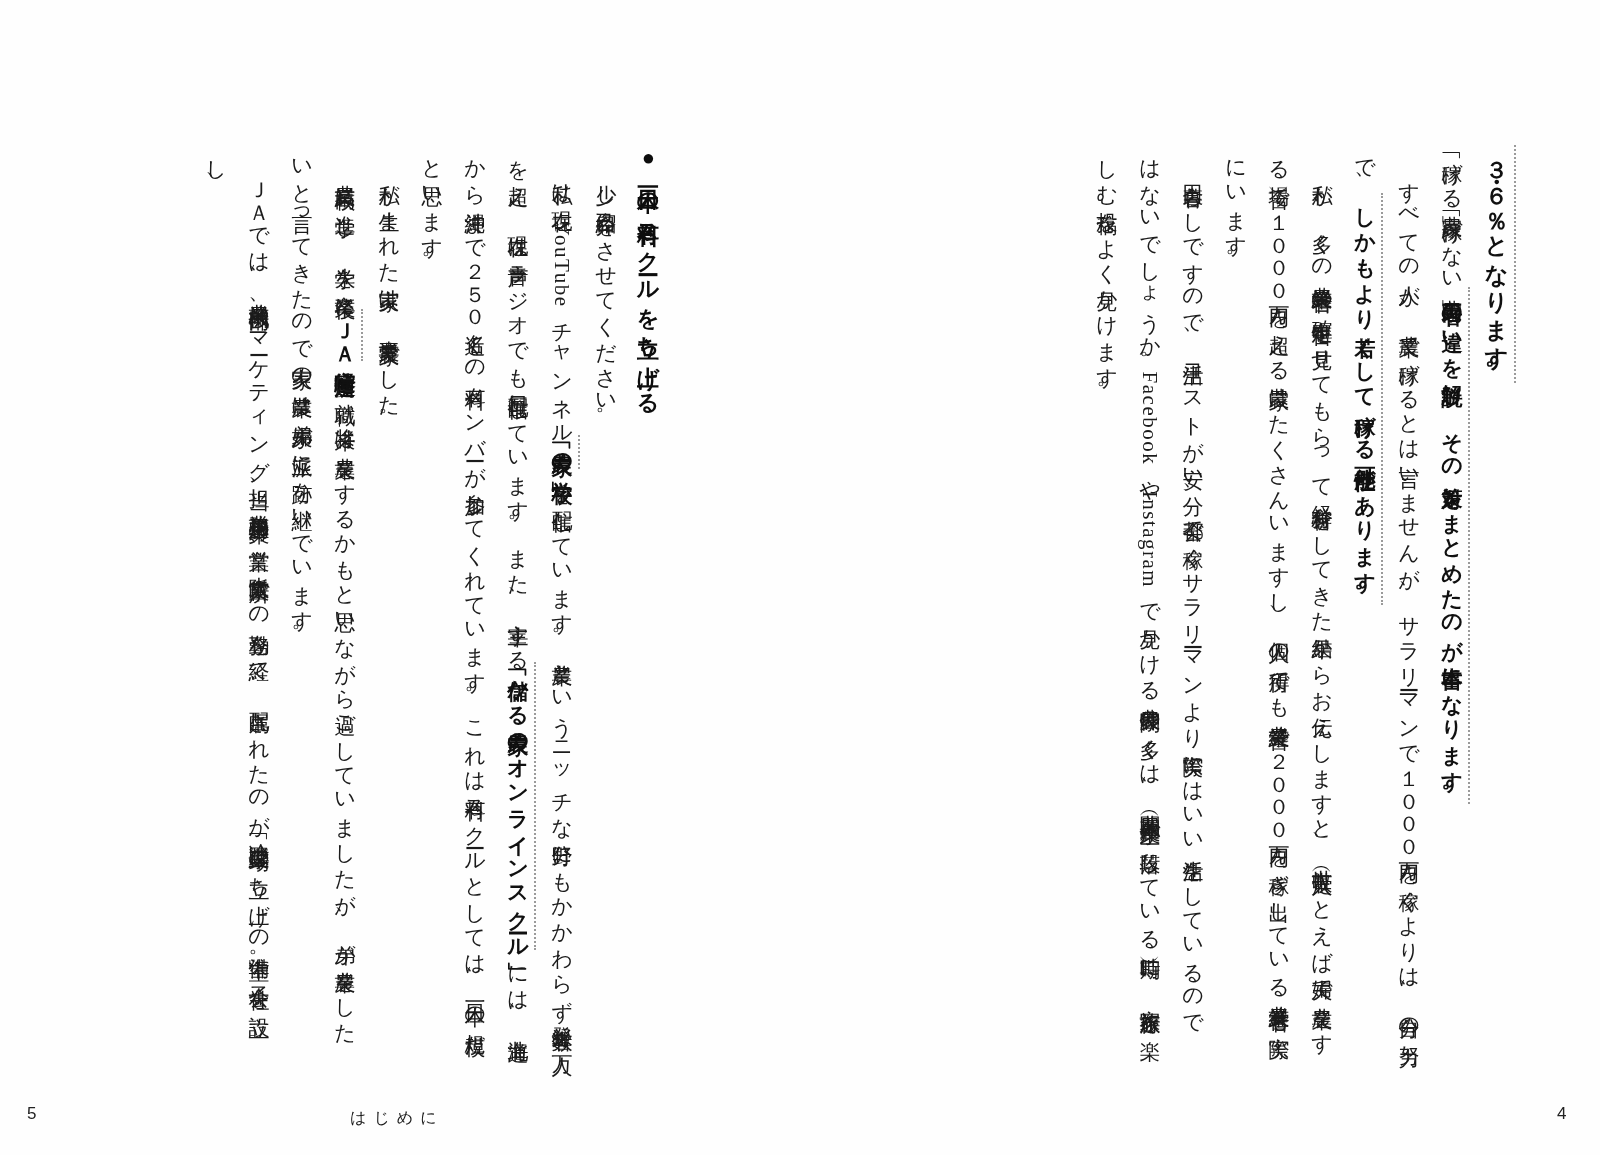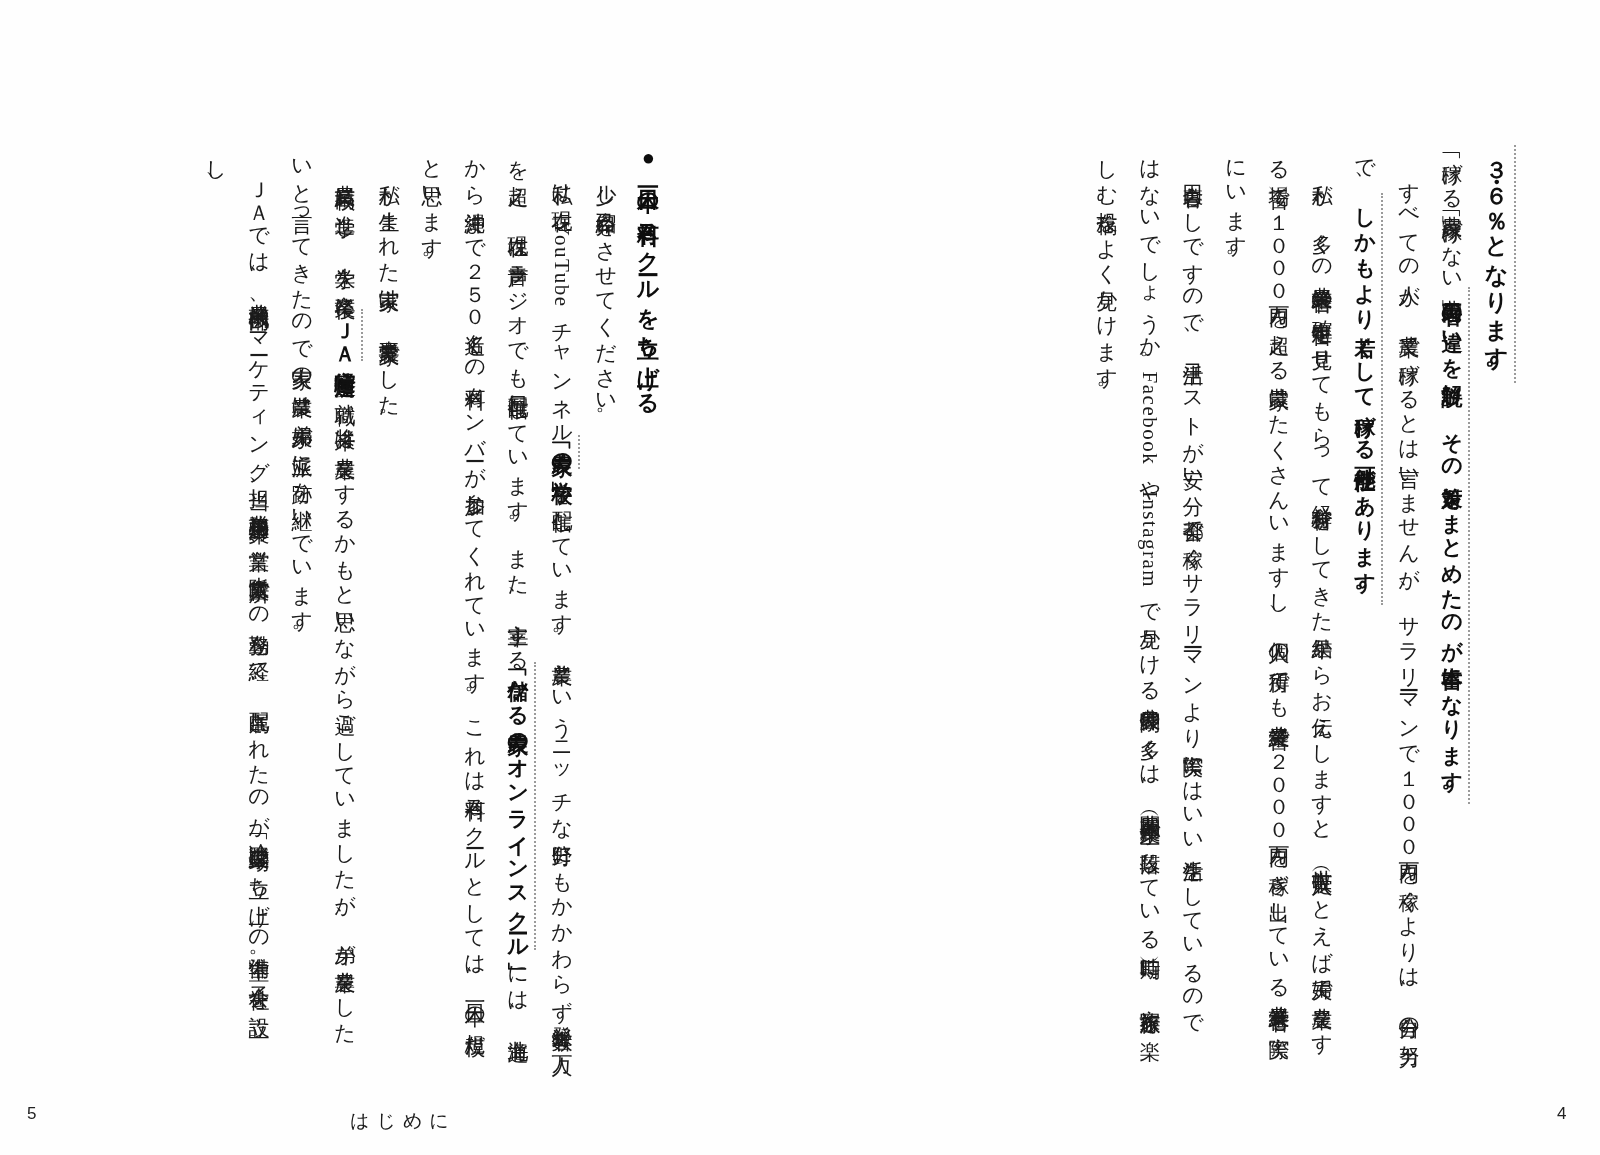--- a/index.html
+++ b/index.html
@@ -70,21 +70,21 @@
     font-family: "Liberation Sans", sans-serif;
     font-size: 17px;
     color: #222222;
   }
   .pageno-left  { left: 27px;  top: 1104px; }
   .pageno-right { left: 1557px; top: 1104px; }
   .running-label {
     position: absolute;
     left: 350px; top: 1108px;
     font-family: "Liberation Sans", sans-serif;
-    font-size: 19px;
+    font-size: 16px;
     letter-spacing: 7px;
     color: #1a1a1a;
   }
 </style>
 </head>
 <body>
 
 <div class="spread">
 
   <div class="vtext vtext-right">

